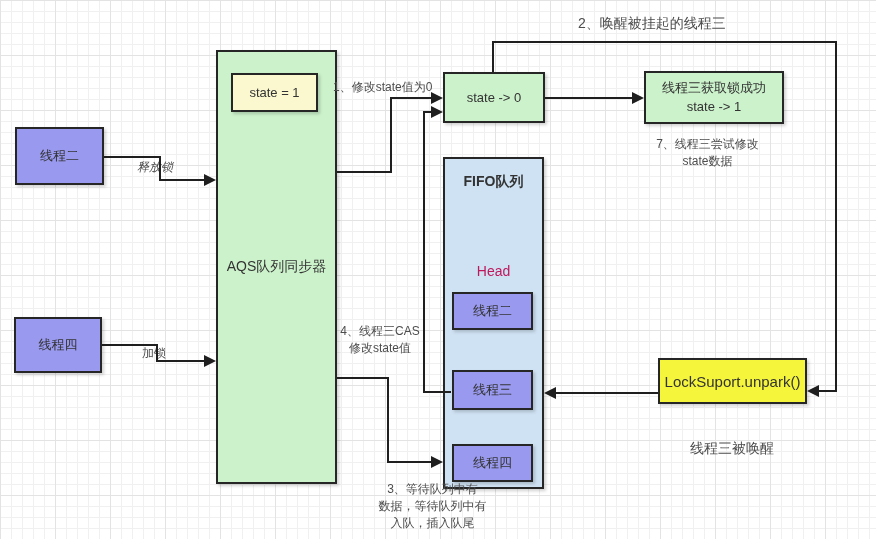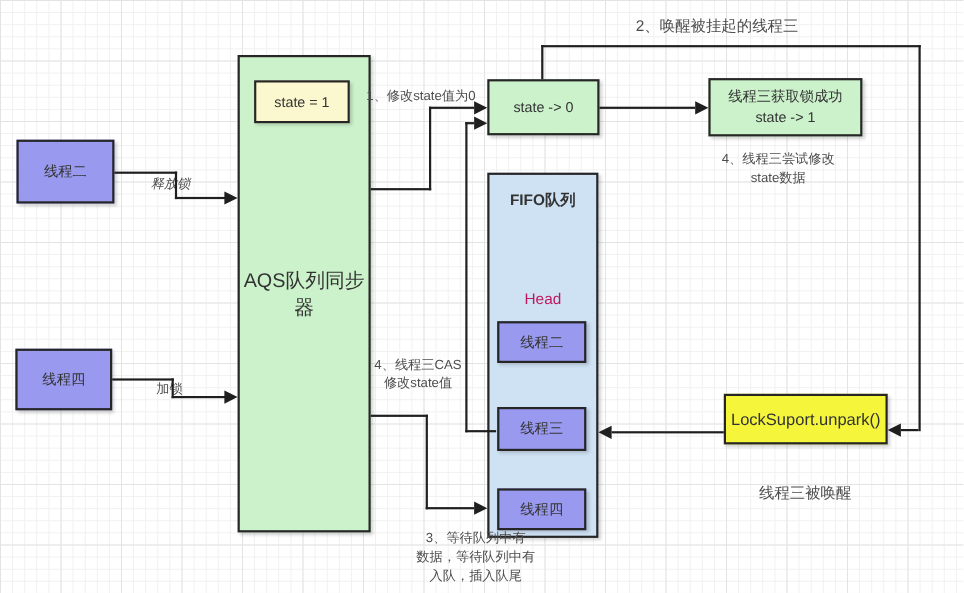--- a/index.html
+++ b/index.html
@@ -36,21 +36,21 @@
   .two-line{line-height:1.45;}
 </style>
 </head>
 <body>
 
 <div id="canvas">
 
   <div class="box purple" style="left:15px;top:127px;width:89px;height:58px;">线程二</div>
   <div class="box purple" style="left:14px;top:317px;width:88px;height:56px;">线程四</div>
 
-  <div class="box green" style="left:216px;top:50px;width:121px;height:434px;font-size:18px;">AQS队列同步器</div>
+  <div class="box green" style="left:216px;top:50px;width:121px;height:434px;font-size:14px;">AQS队列同步器</div>
   <div class="box paleyellow" style="left:231px;top:73px;width:87px;height:39px;">state = 1</div>
 
   <div class="box green" style="left:443px;top:72px;width:102px;height:51px;">state -&gt; 0</div>
 
   <div class="box green" style="left:644px;top:71px;width:140px;height:53px;">
     <div class="two-line">
       <div>线程三获取锁成功</div>
       <div>state -&gt; 1</div>
     </div>
   </div>
@@ -73,21 +73,21 @@
   <div class="lbl center" style="left:334px;top:481px;width:115px;margin-left:41px;">
     <div>3、等待队列中有</div>
     <div>数据，等待队列中有</div>
     <div>入队，插入队尾</div>
   </div>
   <div class="lbl center" style="left:330px;top:323px;width:100px;">
     <div>4、线程三CAS</div>
     <div>修改state值</div>
   </div>
   <div class="lbl center" style="left:640px;top:136px;width:135px;">
-    <div>4、线程三尝试修改</div>
+    <div>7、线程三尝试修改</div>
     <div>state数据</div>
   </div>
 
   <div class="hl" style="left:104px;top:156px;width:57px;"></div>
   <div class="vl" style="left:159px;top:156px;height:25px;"></div>
   <div class="hl" style="left:159px;top:179px;width:46px;"></div>
   <div class="ar" style="left:204px;top:174px;"></div>
 
   <div class="hl" style="left:102px;top:344px;width:56px;"></div>
   <div class="vl" style="left:156px;top:344px;height:18px;"></div>

